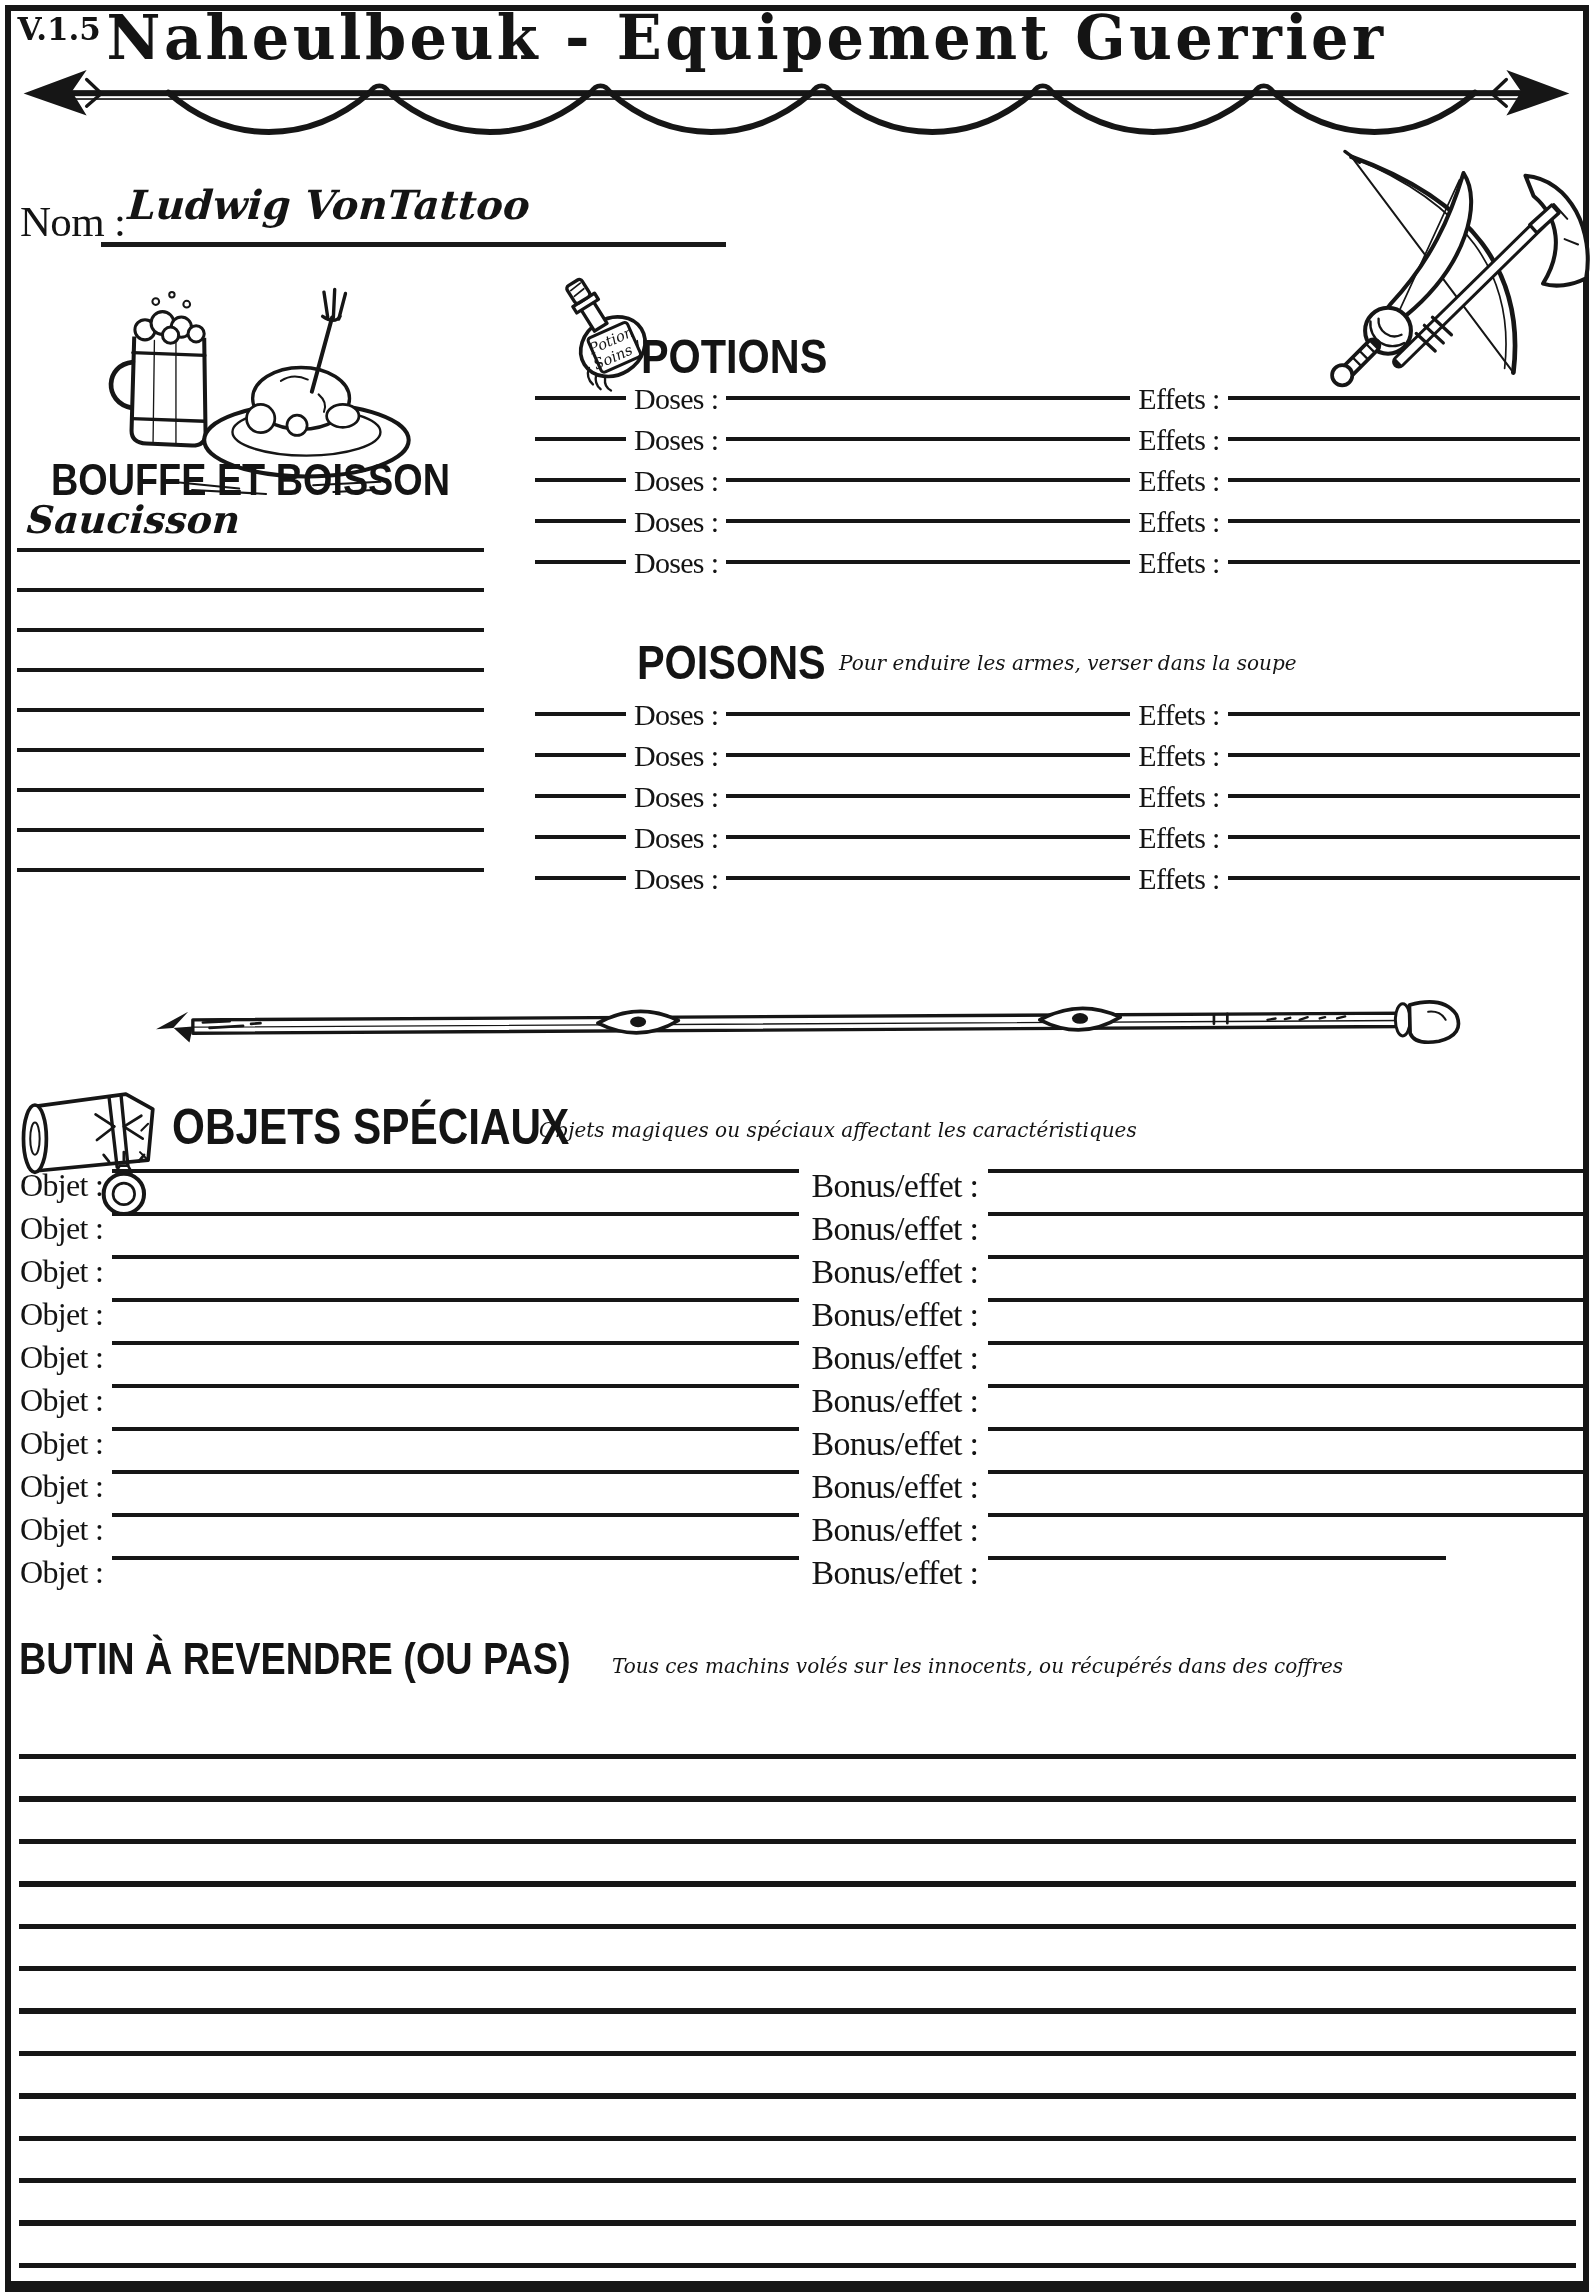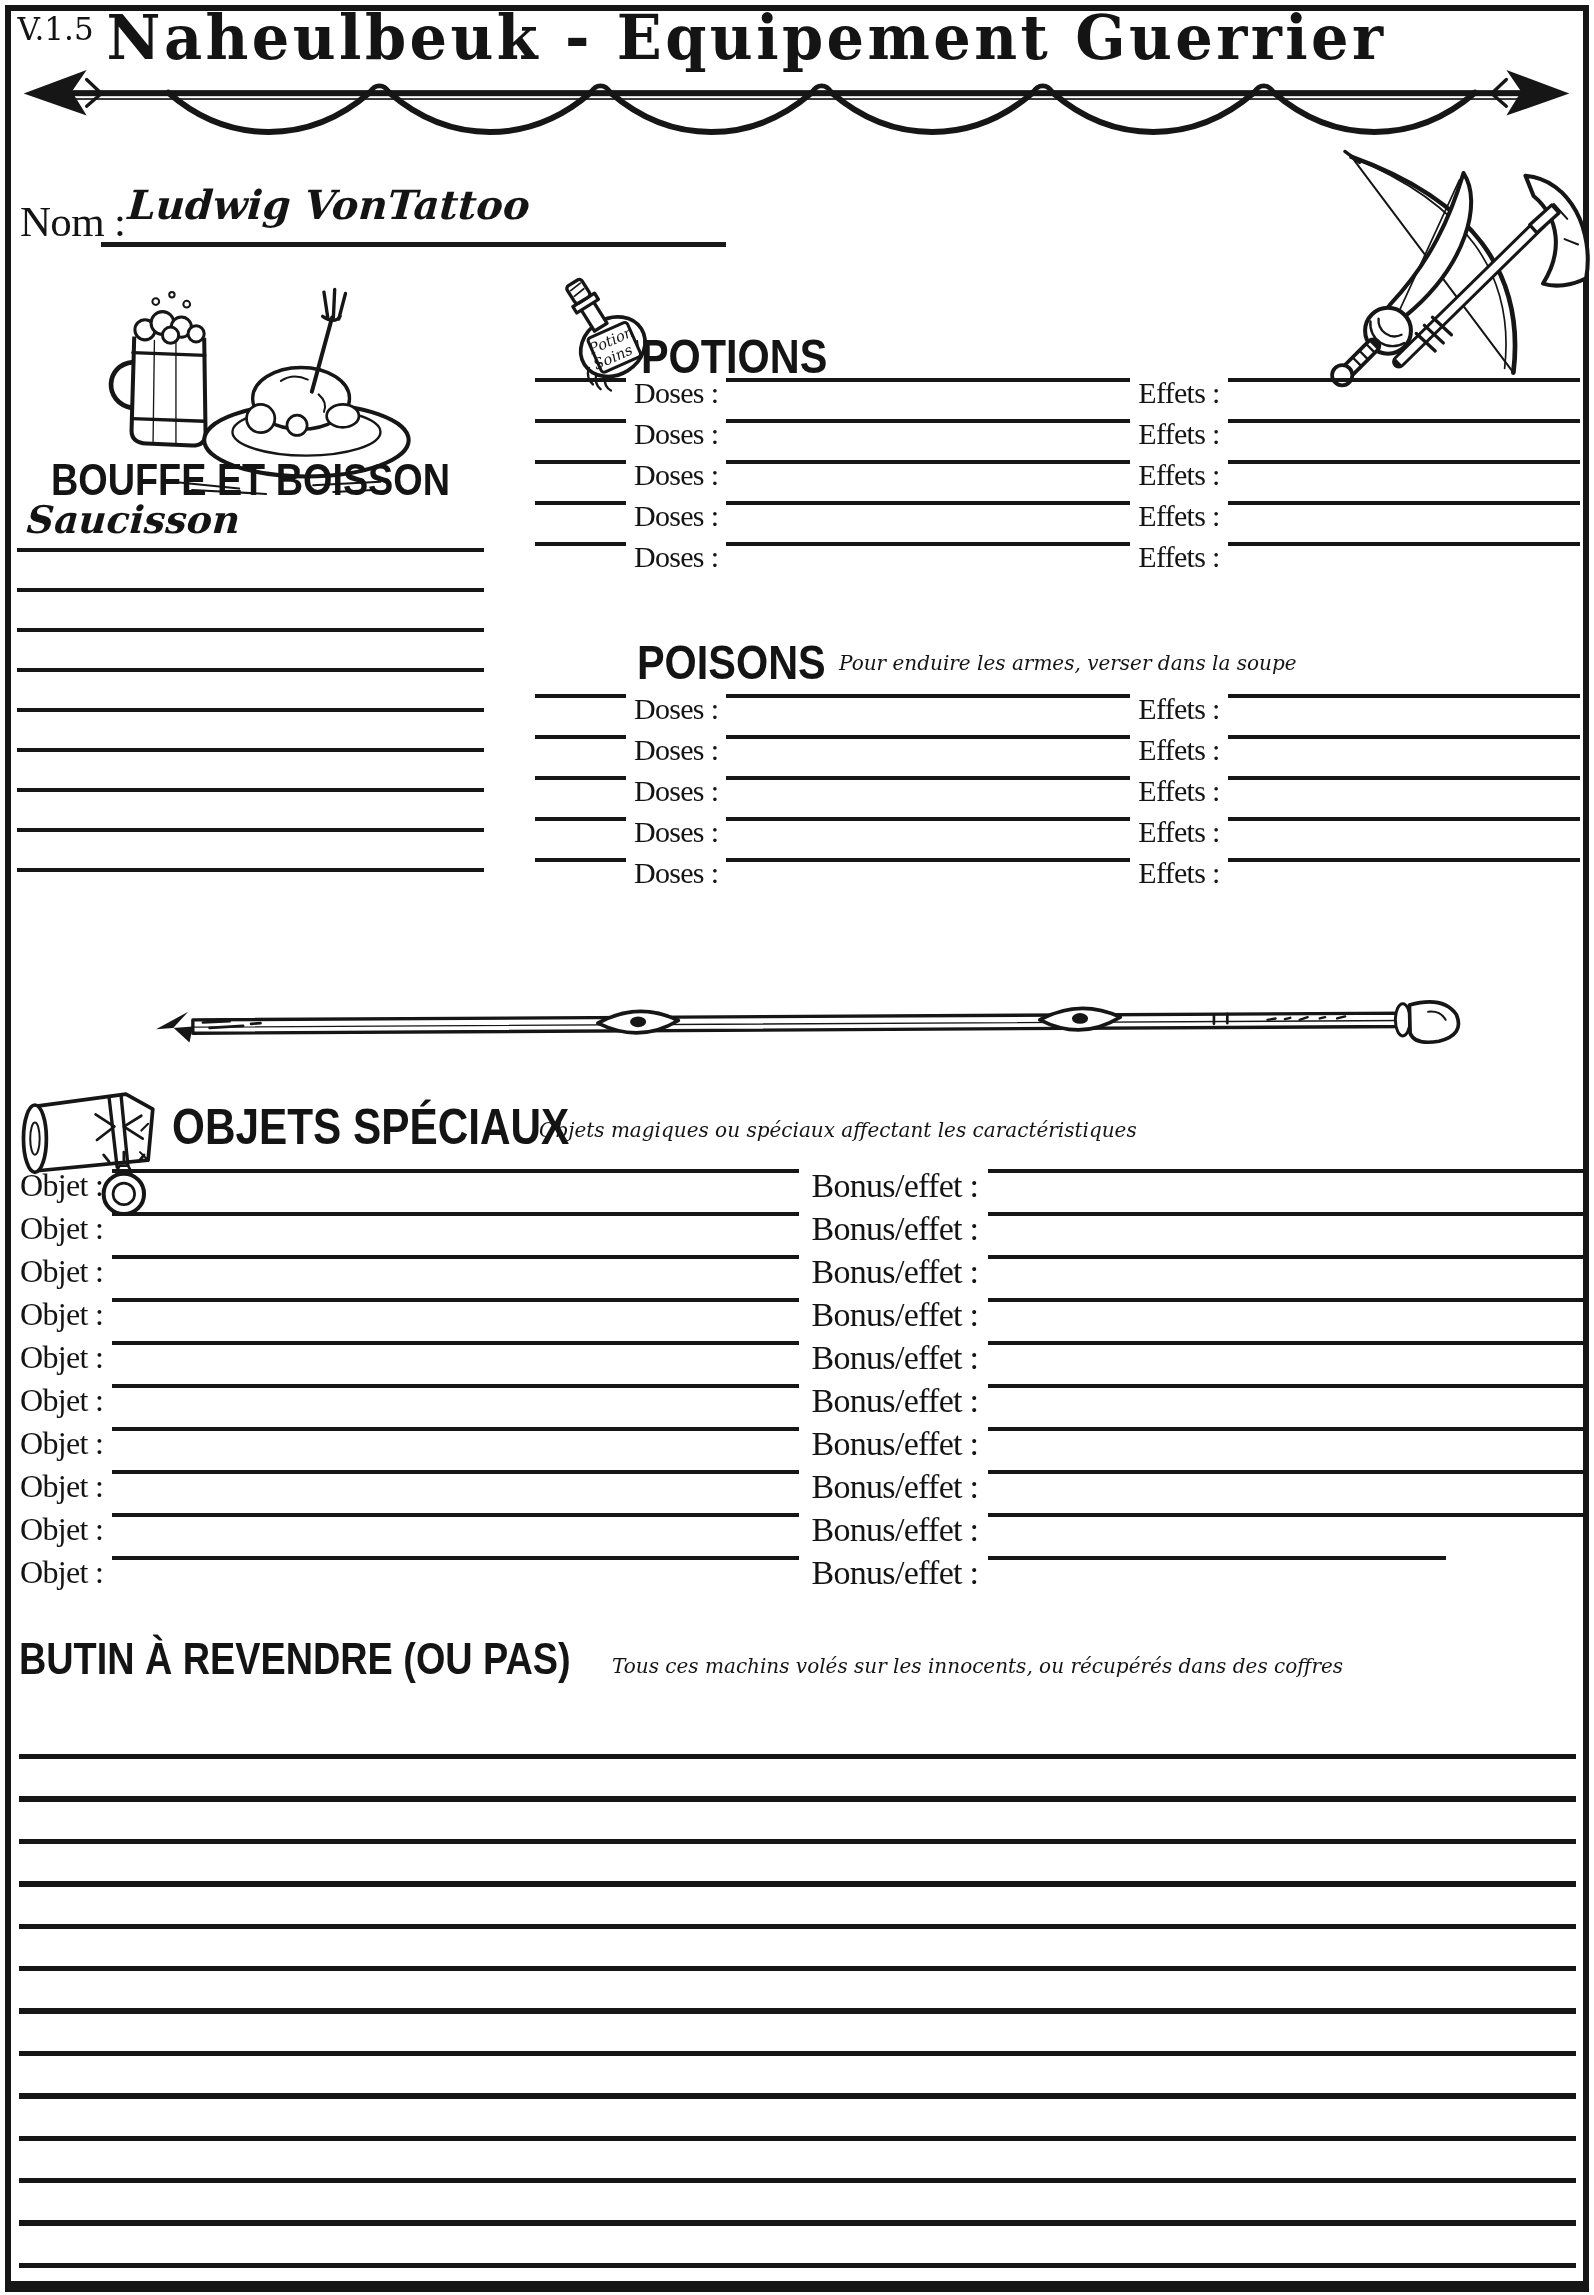--- a/index.html
+++ b/index.html
@@ -1,21 +1,21 @@
 <!DOCTYPE html>
 <html style="font-size:10.8px"><head>
 <meta charset="utf-8">
 <style>
   html,body{margin:0;padding:0;background:#e8e8e8;}
   .page{position:relative;width:1594px;height:2295px;background:#ffffff;overflow:hidden;
         font-family:"Liberation Serif",serif;color:#141414;}
   .frame{position:absolute;left:5.4px;top:5.4px;right:5.4px;bottom:2.7px;
          border:6px solid #161616;border-bottom-width:11.5px;pointer-events:none;}
   .abs{position:absolute;white-space:nowrap;}
-  .version{left:17.5px;top:10.8px;font-size:31px;font-weight:normal;font-family:"DejaVu Serif",serif;}
+  .version{left:17.5px;top:10.8px;font-size:31px;font-weight:bold;font-family:"DejaVu Serif",serif;}
   .title{left:88px;right:189px;top:1.3px;margin:0;text-align:center;font-size:59px;font-weight:bold;
          font-family:"DejaVu Serif",serif;letter-spacing:3.4px;transform:scaleY(1.05);transform-origin:center top;}
   .hh{font-family:"Liberation Sans",sans-serif;font-weight:bold;transform:scaleX(.9) scaleY(1.06);
       transform-origin:left bottom;letter-spacing:0px;}
   .h-bouffe{left:51px;top:458px;font-size:42px;}
   .h-potions{left:641px;top:331px;font-size:46px;}
   .h-poisons{left:637px;top:637px;font-size:46px;}
   .h-objets{left:172px;top:1101px;font-size:47px;}
   .h-butin{left:19px;top:1637px;font-size:42px;}
   .sub{font-family:"DejaVu Serif",serif;font-style:italic;font-size:20px;letter-spacing:0;}
@@ -29,21 +29,21 @@
   .saucisson{left:27px;top:497px;font-size:38px;}
   
   .bouffe-rules{left:17px;top:548px;width:467px;}
   .brule{height:4px;background:#161616;margin-bottom:36px;}
   .butin-rules{left:19px;top:1754px;width:1557px;}
   .burule{height:5.4px;background:#161616;margin-bottom:37px;}
   
   .rowsbox{left:535px;width:1045px;}
   .potion-rows{top:378px;}
   .poison-rows{top:694px;}
-  .prow{height:41px;display:flex;align-items:flex-start;}
+  .prow{height:41px;display:flex;align-items:center;}
   .rul{background:#161616;height:4px;margin-bottom:2px;}
   .rlbl{font-size:30px;line-height:1;letter-spacing:-0.7px;margin:0 8px 0 8px;}
   .r-a{width:91px;}
   .r-b{width:404px;}
   .r-c{flex:1;}
   
   .orows{left:20px;top:1169px;width:1564px;}
   .orow{height:43px;display:flex;align-items:flex-start;}
   .olbl{font-size:32px;line-height:1;letter-spacing:-0.7px;margin:0 9.4px 0 0;}
   .blbl{font-size:34px;line-height:1;letter-spacing:-0.7px;margin:0 9.4px 0 12px;}

